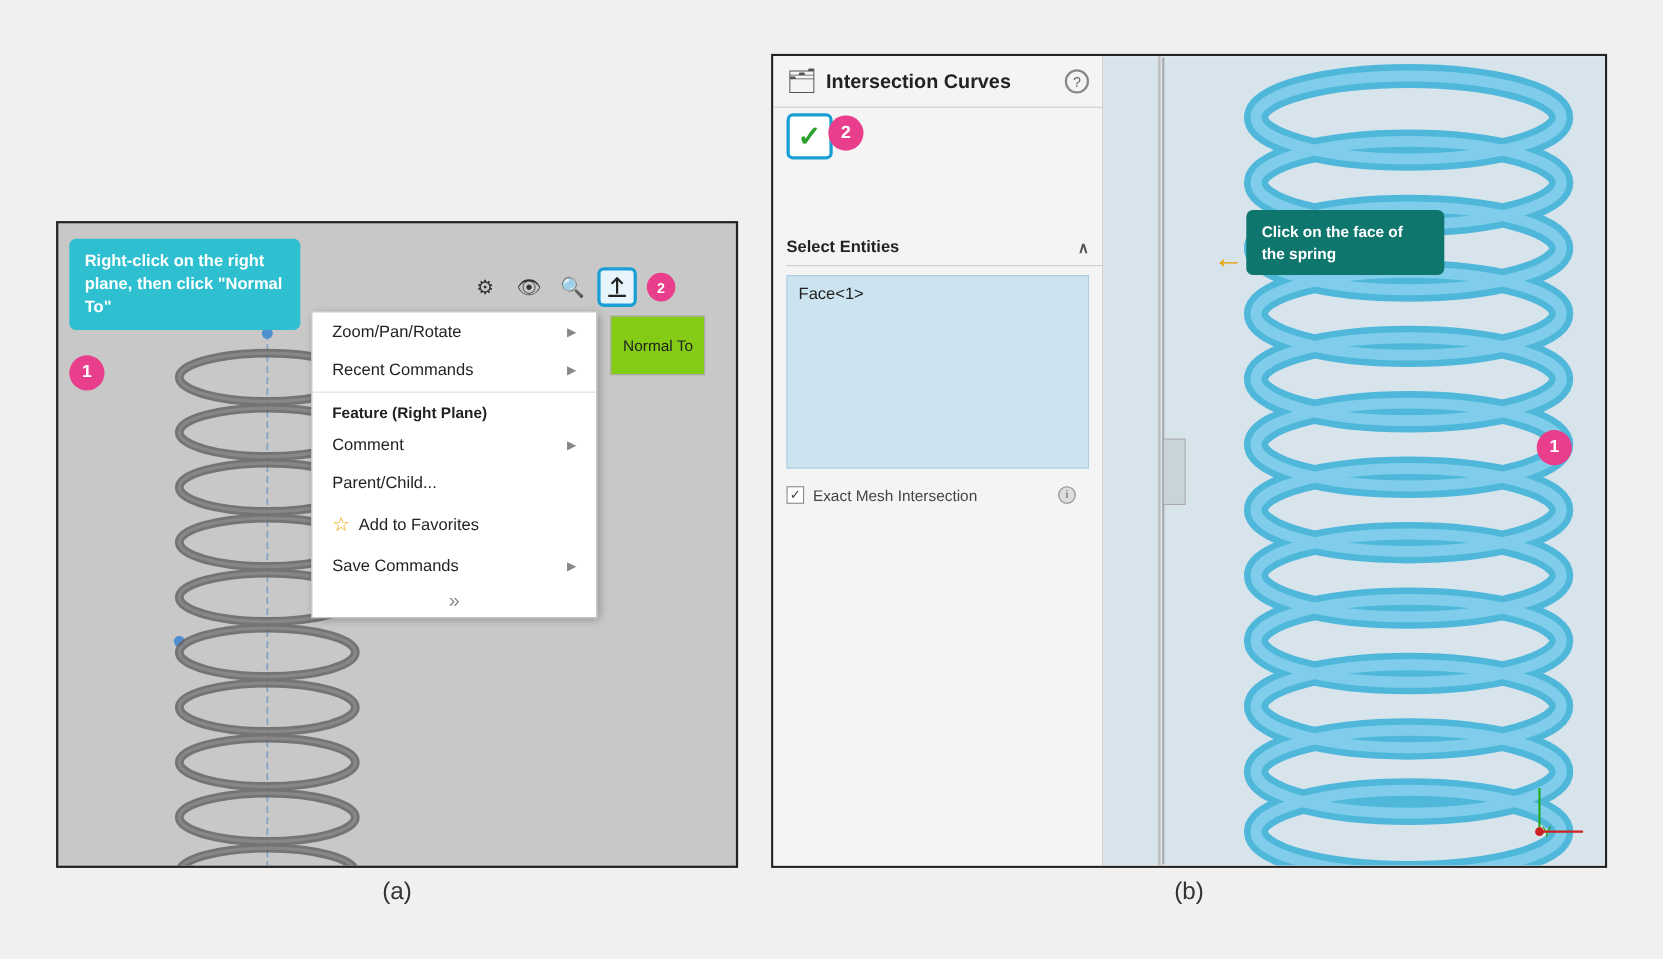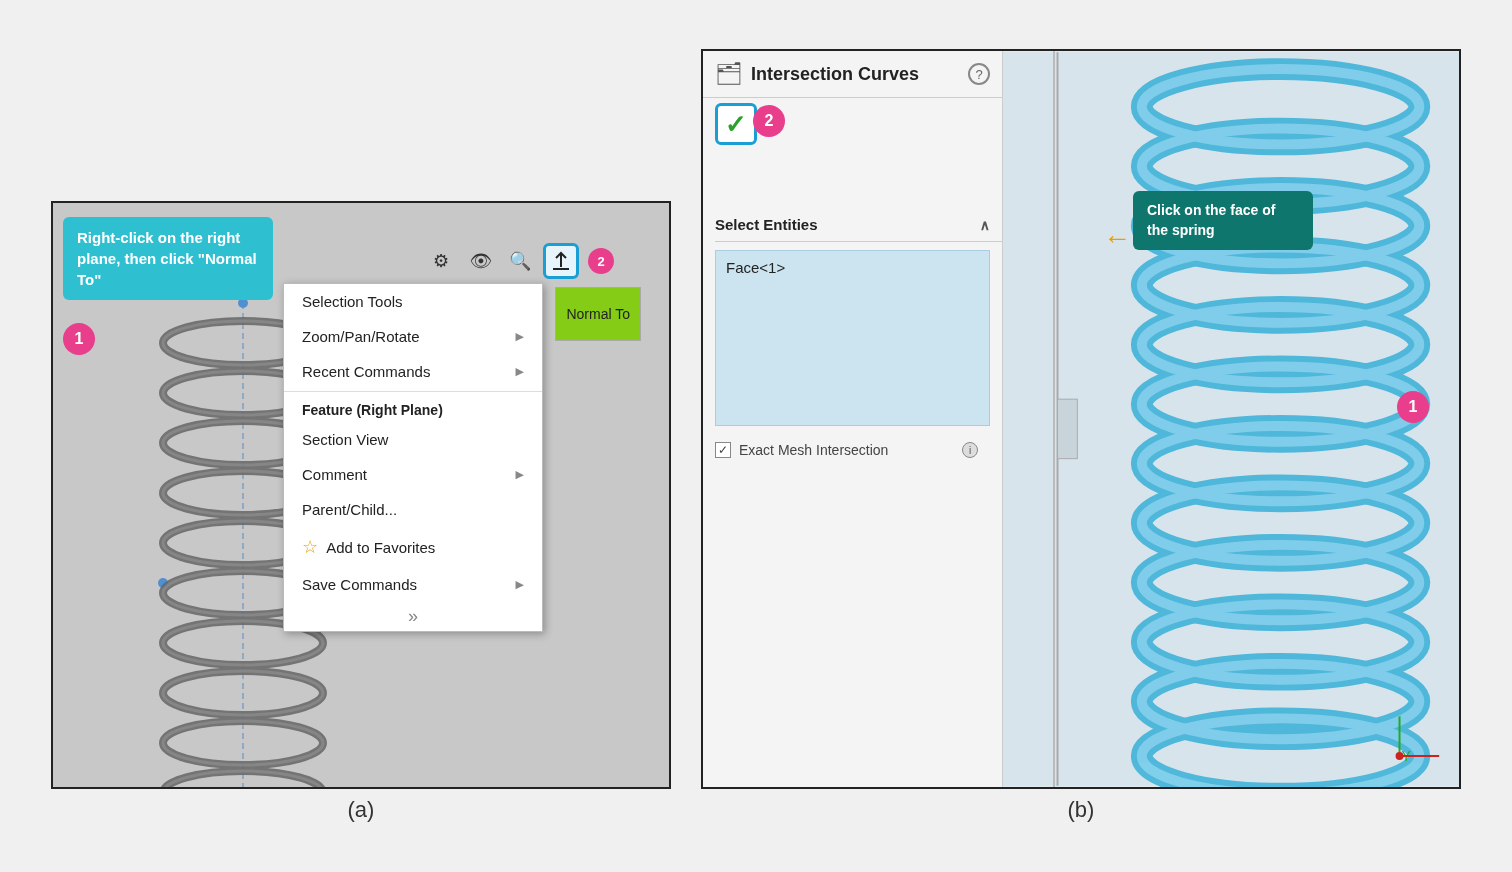--- a/index.html
+++ b/index.html
@@ -393,26 +393,24 @@
           </svg>
         </div>
         <div class="toolbar-icon">
           <span class="badge" style="width:26px;height:26px;font-size:13px;">2</span>
         </div>
       </div>
 
       <div class="normal-to-tooltip">Normal To</div>
 
       <div class="context-menu">
-        <div class="context-menu-item">Selection Tools</div>
         <div class="context-menu-item has-arrow">Zoom/Pan/Rotate</div>
         <div class="context-menu-item has-arrow">Recent Commands</div>
         <div class="context-menu-divider"></div>
         <div class="context-menu-section">Feature (Right Plane)</div>
-        <div class="context-menu-item">Section View</div>
         <div class="context-menu-item has-arrow">Comment</div>
         <div class="context-menu-item">Parent/Child...</div>
         <div class="context-menu-item">
           <span style="color:#f0a000;font-size:18px;">☆</span>
           <span>Add to Favorites</span>
         </div>
         <div class="context-menu-item has-arrow">Save Commands</div>
         <div class="context-menu-more">»</div>
       </div>
 

